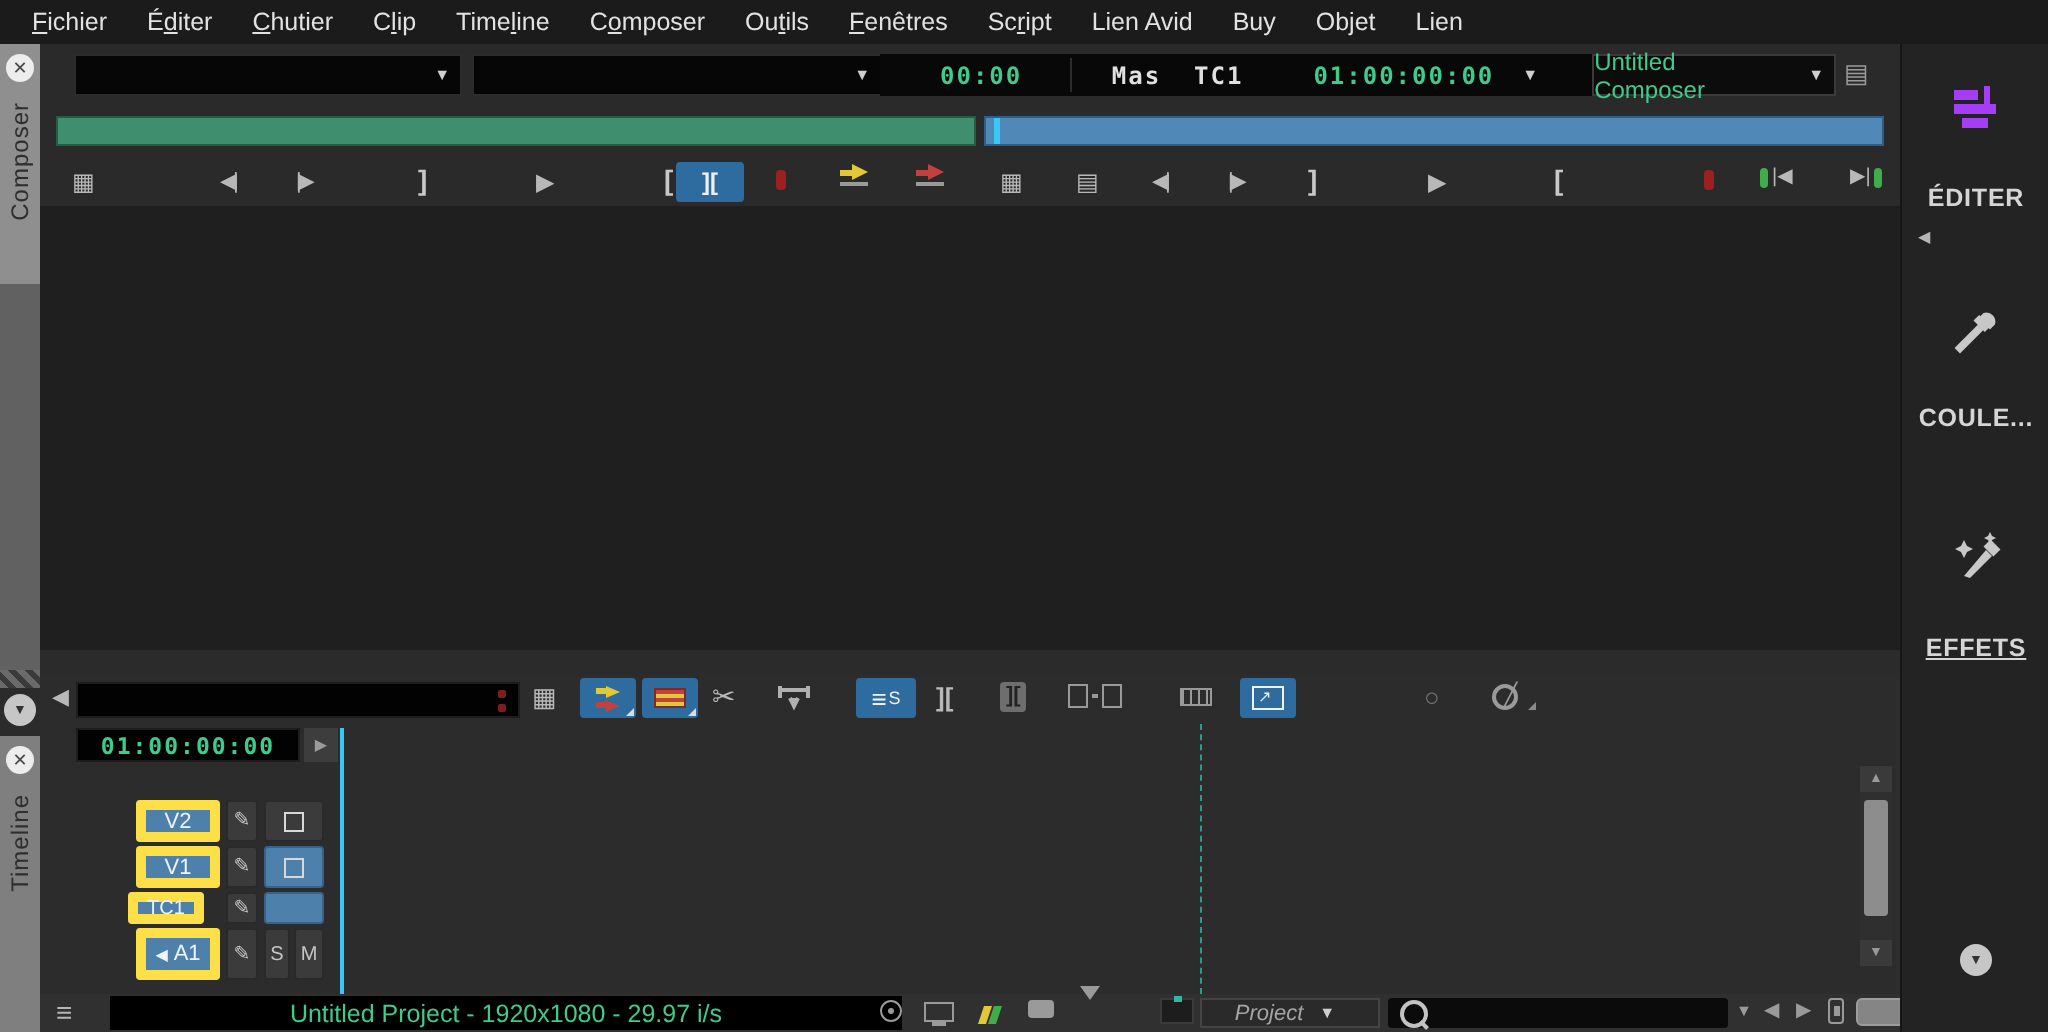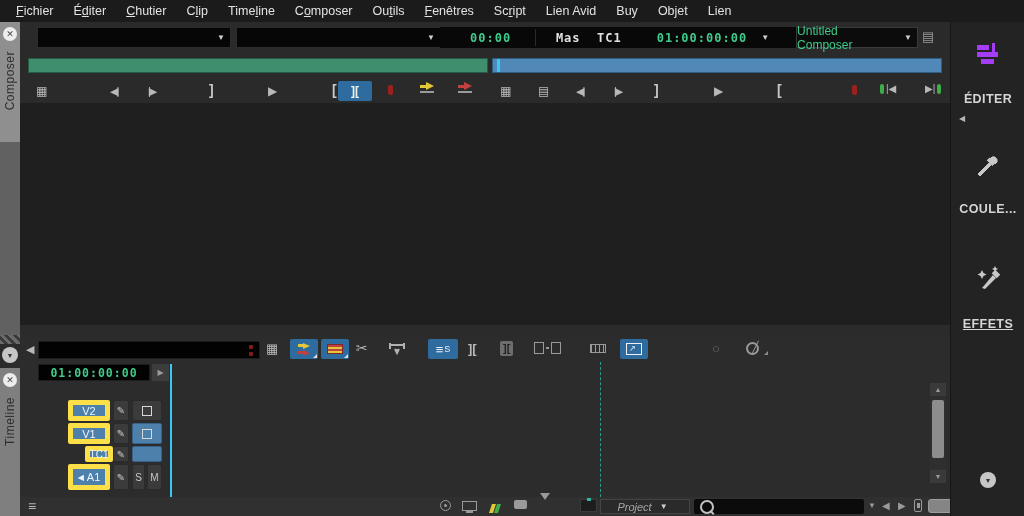--- a/index.html
+++ b/index.html
@@ -236,40 +236,43 @@
     <div class="abs cellbtn" style="left:112px;top:63px;width:30px;height:21px;">
         <span class="monsq"></span>
       </div>
 
     <div class="abs trackbtn" style="left:48px;top:86px;width:42px;height:21px;">V1</div>
     <div class="abs cellbtn" style="left:93px;top:86px;width:16px;height:21px;">✎</div>
     <div class="abs cellbtn" style="left:112px;top:86px;width:30px;height:21px;background:#4d80aa;border-color:#39628a;">
         <span class="monsq"></span>
       </div>
 
-    <div class="abs trackbtn" style="left:65px;top:109px;width:28px;height:16px;font-size:10px;">TC1</div>
+    <div class="abs trackbtn" style="left:44px;top:109px;width:38px;height:16px;font-size:10px;">TC1</div>
     <div class="abs cellbtn" style="left:93px;top:109px;width:16px;height:16px;">✎</div>
     <div class="abs cellbtn" style="left:112px;top:109px;width:30px;height:16px;background:#4d80aa;border-color:#39628a;"></div>
 
     <div class="abs trackbtn" style="left:48px;top:127px;width:42px;height:26px;">
       <span style="font-size:8px;margin-right:3px;">◀</span>
       <span>A1</span>
     </div>
     <div class="abs cellbtn" style="left:93px;top:127px;width:16px;height:26px;">✎</div>
     <div class="abs cellbtn" style="left:112px;top:127px;width:13px;height:26px;">S</div>
     <div class="abs cellbtn" style="left:127px;top:127px;width:15px;height:26px;">M</div>
 
     <div class="abs scroll-btn" style="left:910px;top:46px;width:16px;height:13px;">▲</div>
     <div class="abs" style="left:910px;top:59px;width:16px;height:74px;background:#2f2f2f;">
       <div style="position:absolute;left:2px;top:4px;width:12px;height:58px;background:#8d8d8d;border-radius:2px;"></div>
     </div>
     <div class="abs scroll-btn" style="left:910px;top:133px;width:16px;height:13px;">▼</div>
 
     <div id="statusbar" class="abs" style="left:0;top:160px;width:930px;height:19px;">
       <span class="abs" style="left:8px;top:1px;color:#b5b5b5;font-size:14px;font-weight:bold;">≡</span>
+      <div class="abs" style="left:35px;top:1px;width:396px;height:17px;background:#000;display:flex;align-items:center;justify-content:center;">
+        <span class="green" style="font-size:12.5px;">Untitled Project - 1920x1080 - 29.97 i/s</span>
+      </div>
       <span class="abs" style="left:420px;top:3px;width:9px;height:9px;border:1px solid #9a9a9a;border-radius:50%;display:flex;align-items:center;justify-content:center;">
           <span style="width:3px;height:3px;background:#9a9a9a;border-radius:50%;"></span>
         </span>
       <span class="abs" style="left:442px;top:4px;width:13px;height:8px;border:1px solid #9a9a9a;">
           <span style="position:absolute;left:3px;bottom:-3px;width:7px;height:2px;background:#9a9a9a;"></span>
         </span>
       <span class="abs" style="left:468px;top:3px;">
         <svg width="14" height="11" viewBox="0 0 14 11">
             <polygon points="1,10 4,1 8,1 5,10" fill="#e2c737"></polygon>
             <polygon points="6,10 9,1 13,1 10,10" fill="#3fae4a"></polygon>

